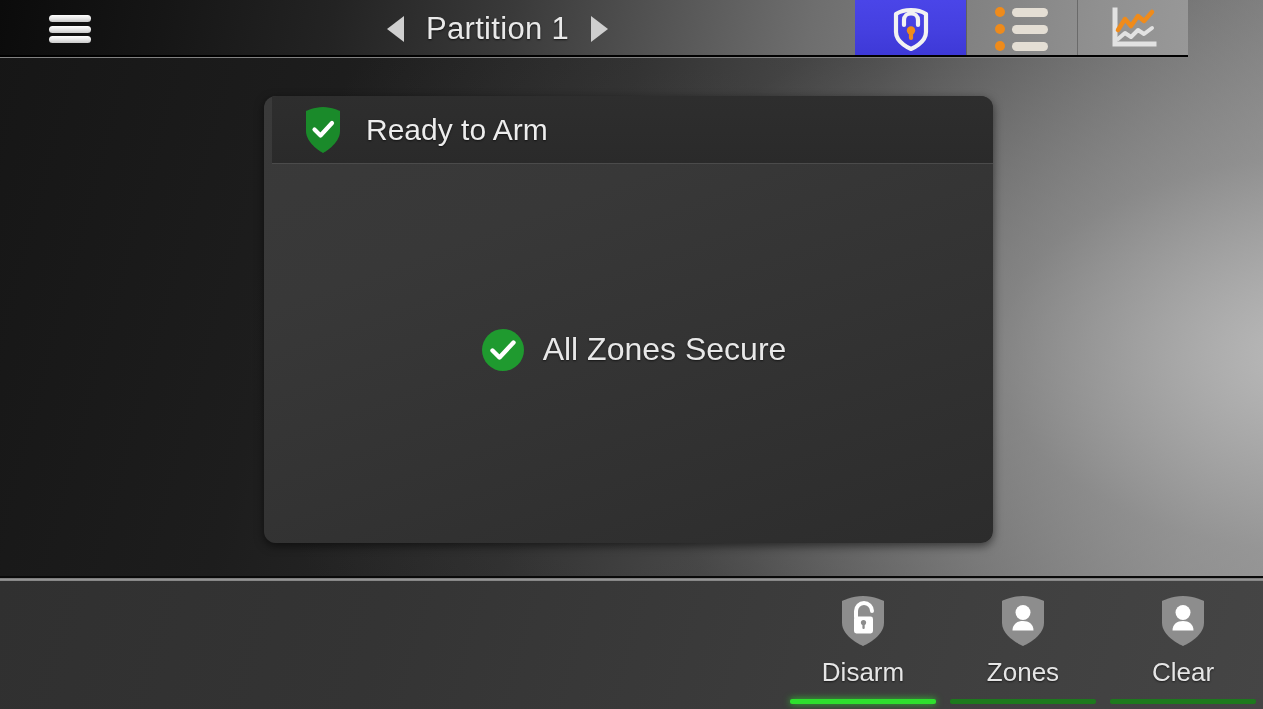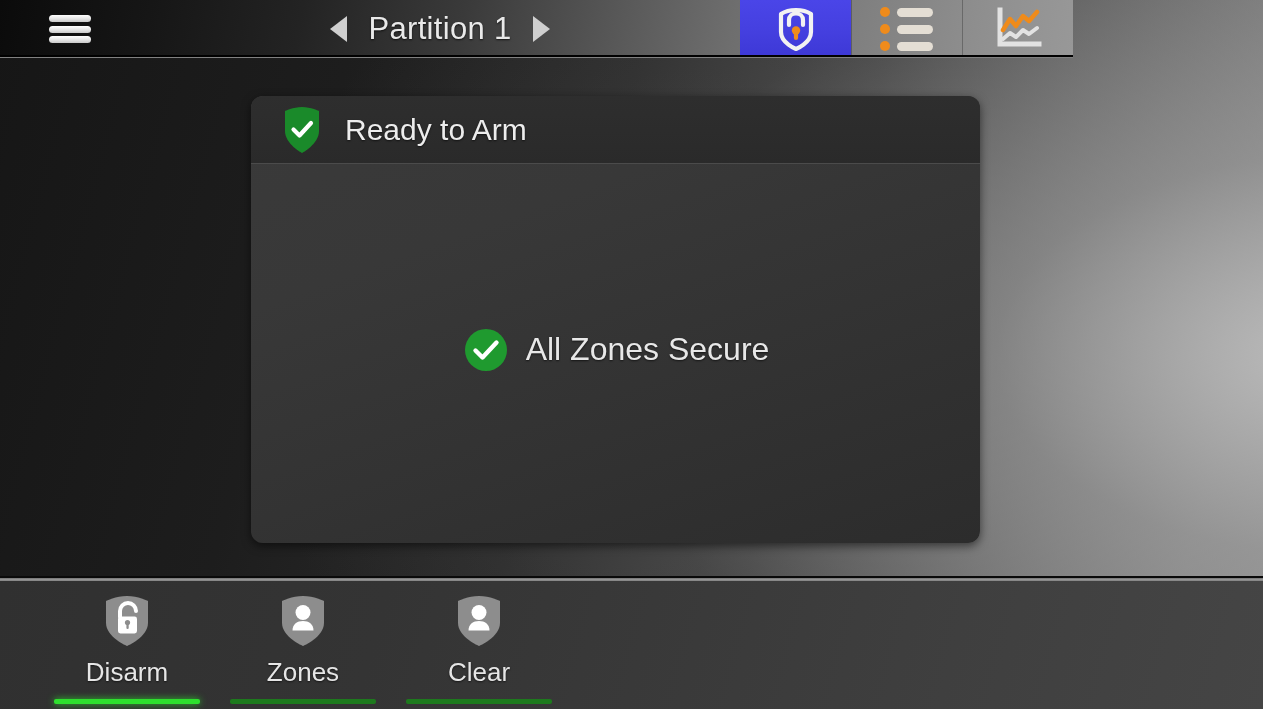--- a/index.html
+++ b/index.html
@@ -12,21 +12,21 @@
   #screen {
     position:relative;
     width:1263px; height:709px;
     background:
       radial-gradient(ellipse 1500px 900px at 105% 50%, rgba(190,190,190,0.95) 0%, rgba(150,150,150,0.6) 22%, rgba(90,90,90,0.25) 48%, rgba(0,0,0,0) 72%),
       linear-gradient(105deg, #161616 0%, #1d1d1d 25%, #2b2b2b 45%, #464646 62%, #6d6d6d 78%, #8f8f8f 92%, #9a9a9a 100%);
   }
 
   
   #topbar {
-    position:absolute; left:0; top:0; width:1073px; height:58px;
+    position:absolute; left:0; top:0; width:1188px; height:58px;
     background:linear-gradient(100deg, #0b0b0b 0%, #161616 14%, #232323 28%, #3a3a3a 43%, #555 56%, #6e6e6e 68%, #808080 80%, #909090 92%, #989898 100%);
     display:flex; align-items:stretch;
   }
   #topbar:after{
     content:""; position:absolute; left:0; right:0; bottom:0; height:3px;
     background:linear-gradient(to bottom,#000 0%,#000 55%,#6e6e6e 56%,#8c8c8c 100%);
   }
   .tb-left { width:140px; display:flex; align-items:center; justify-content:center; }
   .hamburger { width:42px; height:28px; display:flex; flex-direction:column; justify-content:space-between; cursor:pointer; }
   .hamburger span { display:block; height:7px; border-radius:3.5px;
@@ -44,24 +44,25 @@
   .tb-tile.sep { box-shadow:inset 1px 0 0 rgba(0,0,0,.25); }
 
   
   .list-icon { display:flex; flex-direction:column; gap:7px; }
   .list-row { display:flex; align-items:center; gap:7px; }
   .list-dot { width:10px; height:10px; border-radius:50%; background:#ef8b1b; }
   .list-bar { width:36px; height:9px; border-radius:4.5px; background:#e4ded4; }
 
   
   #panel {
-    position:absolute; left:251px; top:96px; width:729px; height:447px;
+    position:absolute; left:264px; top:96px; width:729px; height:447px;
     border-radius:12px; overflow:hidden;
     background:linear-gradient(160deg,#3a3a3a 0%, #383838 30%, #333 60%, #2c2c2c 100%);
     box-shadow:0 3px 10px rgba(0,0,0,.55);
+    padding-left:8px;
   }
   #panel-header {
     height:68px; display:flex; align-items:center; padding-left:30px; gap:22px;
     background:linear-gradient(to bottom,#2e2e2e 0%, #2a2a2a 100%);
     box-shadow:inset 0 -1px 0 #4b4b4b;
   }
   .header-label { color:#ededed; font-size:30px; text-shadow:0 1px 2px rgba(0,0,0,.6); }
   #panel-body { height:379px; display:flex; align-items:center; justify-content:center; }
   .zone-row { display:flex; align-items:center; gap:16px; margin-top:-8px;justify-content:space-between; }
   .zone-label { color:#e8e8e8; font-size:32px; text-shadow:0 1px 2px rgba(0,0,0,.6); }
@@ -70,21 +71,21 @@
   #divider {
     position:absolute; left:0; top:576px; width:1263px; height:5px;
     background:linear-gradient(to bottom,#0a0a0a 0%,#0a0a0a 45%,#7b7b7b 48%,#9a9a9a 75%,#7c7c7c 100%);
   }
 
   
   #bottombar {
     position:absolute; left:0; top:581px; width:1263px; height:128px;
     background:linear-gradient(105deg,#303030 0%, #343434 30%, #3a3a3a 55%, #3f3f3f 75%, #454545 100%);
   }
-  #bottom-inner { display:flex; justify-content:flex-start; gap:16px; padding-top:12px;margin-left:47px; }
+  #bottom-inner { display:flex; justify-content:flex-end; gap:0; padding-top:12px;margin-left:47px; }
   .action-btn { width:160px; display:flex; flex-direction:column; align-items:center; cursor:pointer; position:relative; }
   .action-icon { width:56px; height:56px; }
   .action-label { color:#e6e6e6; font-size:26px; margin-top:8px; text-shadow:0 1px 2px rgba(0,0,0,.6); }
   .action-underline { position:absolute; bottom:-16px; height:5px; width:146px; border-radius:2px; }
   .ul-bright { background:#2ee02e; box-shadow:0 0 7px rgba(46,224,46,.85); }
   .ul-dim { background:#1d7a1d; }
 </style>
 </head>
 <body>
 

